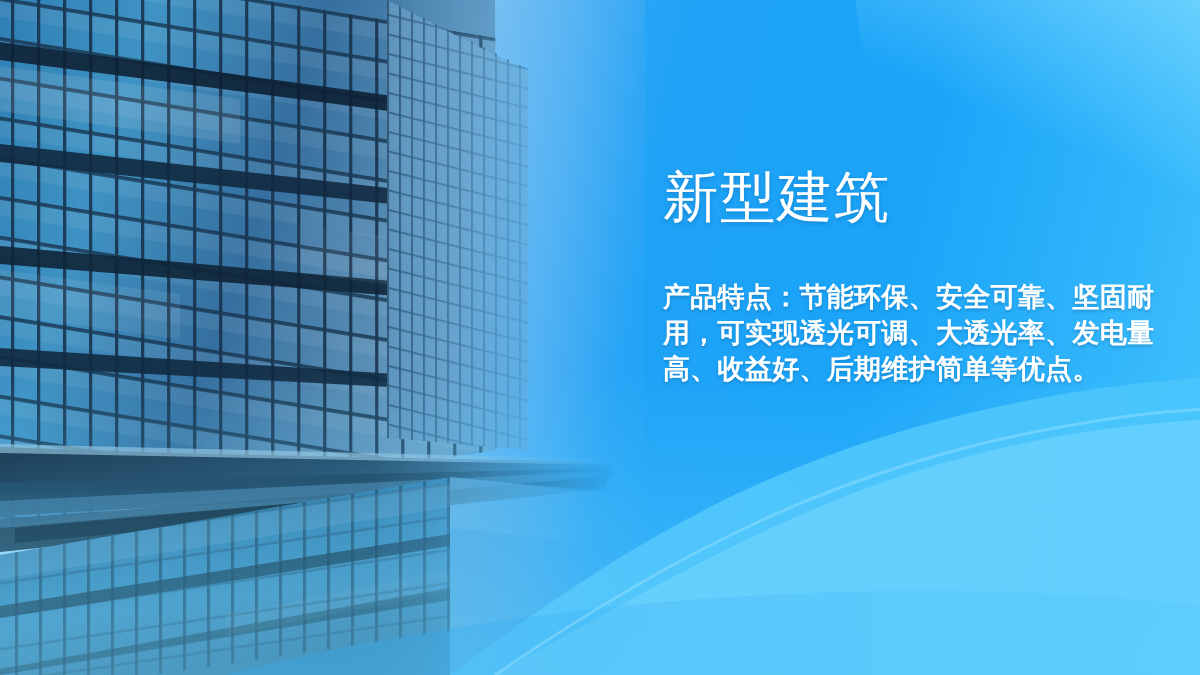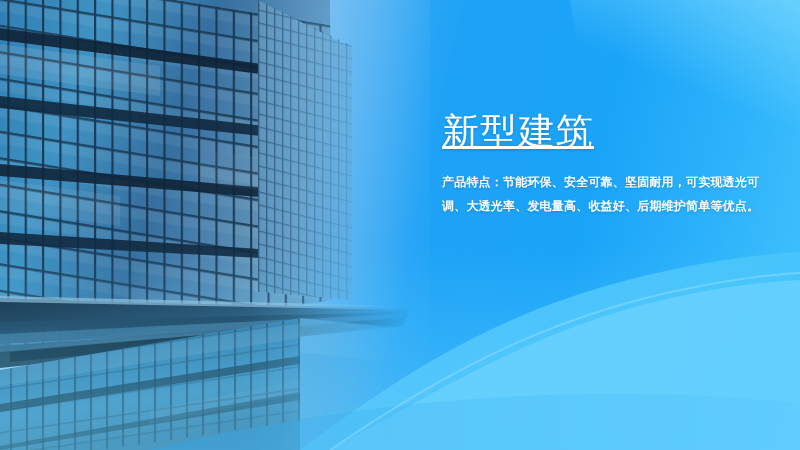--- a/index.html
+++ b/index.html
@@ -76,25 +76,24 @@
     left:442px;top:112px;width:330px;
     color:#ffffff;
   }
   .headline{
     font-size:37px;
     line-height:40px;
     letter-spacing:1px;
     font-weight:400;
     text-shadow:0 1px 3px rgba(10,70,120,.30);
     white-space:nowrap;
-    text-decoration:underline;
   }
   .subcopy{
-    margin-top:18px;
-    font-size:12px;
+    margin-top:34px;
+    font-size:18px;
     line-height:24px;
     font-weight:700;
     letter-spacing:.2px;
     text-shadow:0 1px 2px rgba(10,70,120,.28);
   }
 </style>
 </head>
 <body>
 
 <div id="banner">

